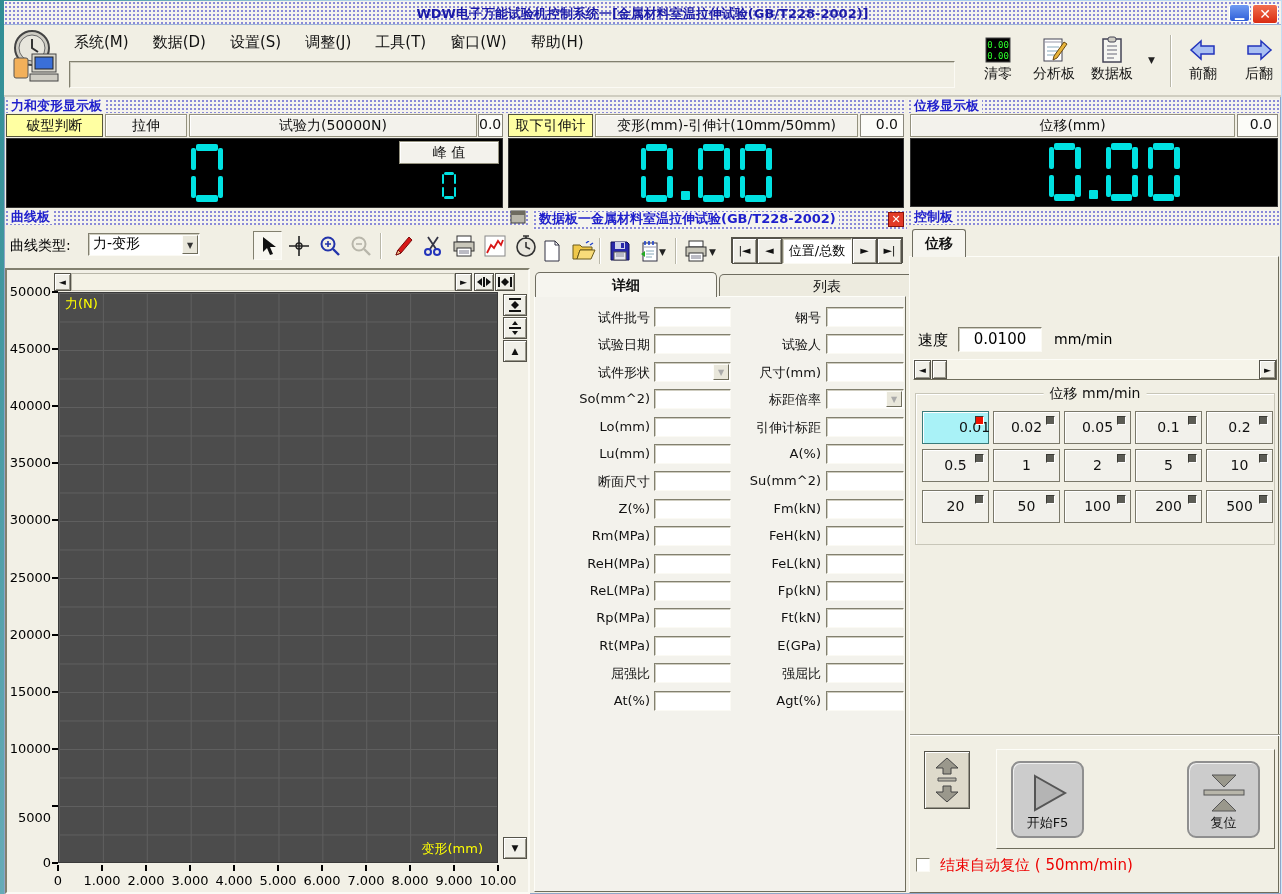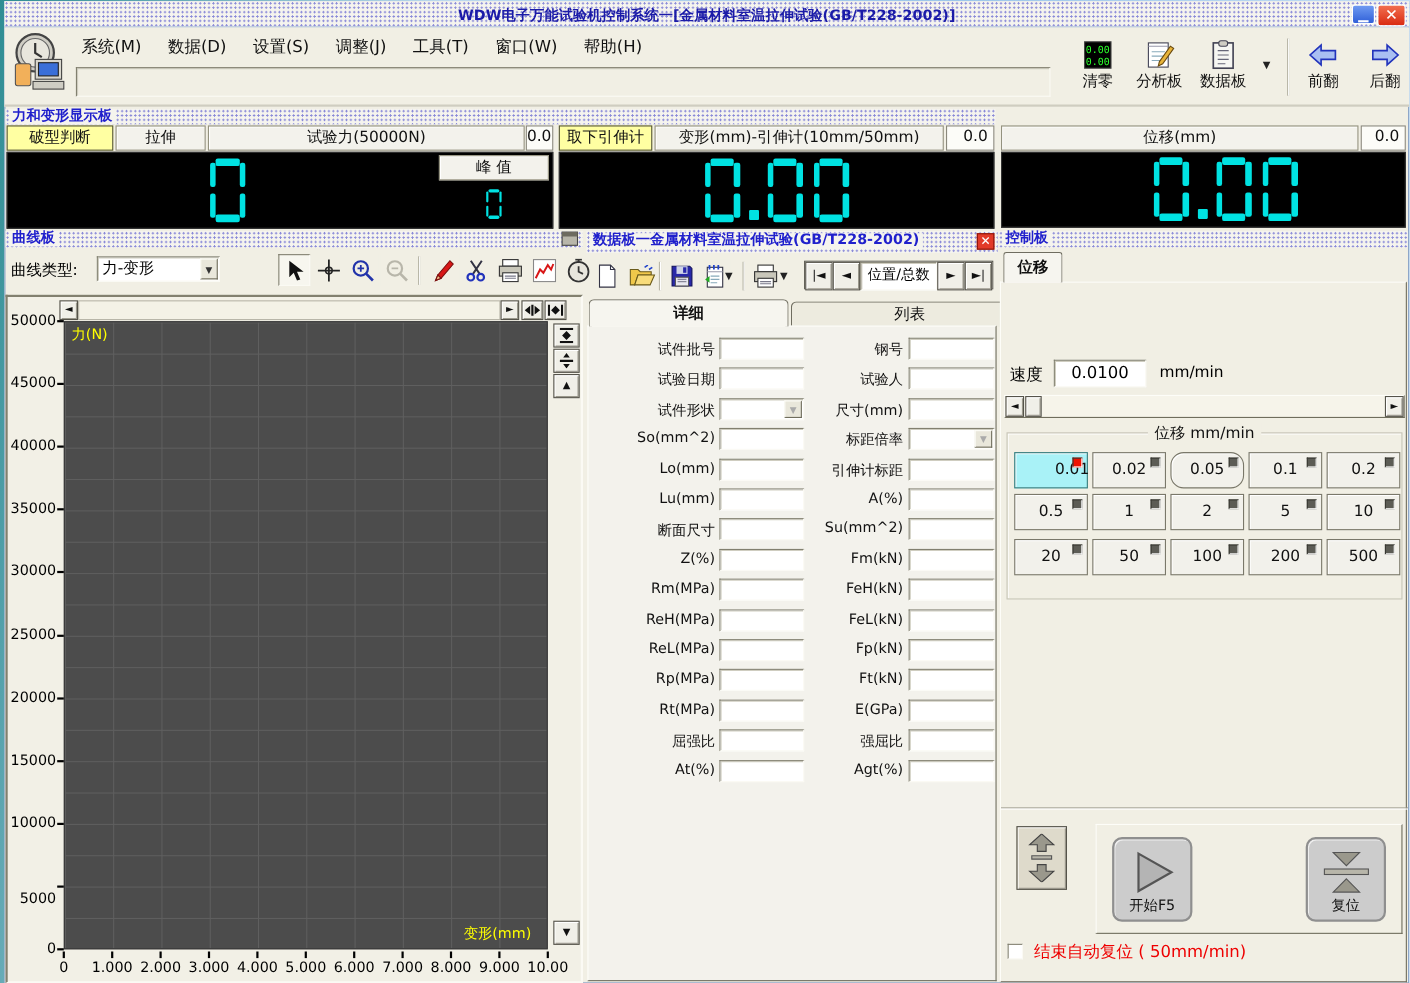--- a/index.html
+++ b/index.html
@@ -220,20 +220,23 @@
             <i class="seg-d"></i>
             <i class="seg-e"></i>
             <i class="seg-f"></i>
           </span>
         </div>
     </div>
   </div>
 </div>
 
 <div class="abs dpanel" style="left:908px;top:99px;width:372px;height:109px">
+  <div class="ptitle-row stipple">
+    <span class="ptitle">位移显示板</span>
+  </div>
   <div class="abs bar" style="left:2px;top:15px;width:325px;height:23px;line-height:21px">位移(mm)</div>
   <div class="abs valbox" style="left:329px;top:15px;width:41px;height:23px">0.0</div>
   <div class="abs black" style="left:2px;top:39px;width:368px;height:69px">
     <div class="abs seg-row" style="left:40px;right:0;top:4px;height:58px">
         <span class="sdg" style="width: 32px; height: 58px;">
           <i class="seg-a"></i>
           <i class="seg-b"></i>
           <i class="seg-c"></i>
           <i class="seg-d"></i>
           <i class="seg-e"></i>
@@ -570,21 +573,21 @@
     <div class="groupbox" id="speed-group" style="left:5px;top:136px;width:360px;height:152px">
       <span class="legend">位移 mm/min</span>
     <div class="spd-btn sel" style="left: 6px; top: 17px; padding-left: 36px;">
           <div class="spd-val">0.01</div>
           <div class="ind"></div>
         </div>
         <div class="spd-btn" style="left: 77px; top: 17px;">
           <div class="spd-val">0.02</div>
           <div class="ind"></div>
         </div>
-        <div class="spd-btn" style="left: 148px; top: 17px; border-radius: 12px;">
+        <div class="spd-btn" style="left: 148px; top: 17px;">
           <div class="spd-val">0.05</div>
           <div class="ind"></div>
         </div>
         <div class="spd-btn" style="left: 219px; top: 17px;">
           <div class="spd-val">0.1</div>
           <div class="ind"></div>
         </div>
         <div class="spd-btn" style="left: 290px; top: 17px;">
           <div class="spd-val">0.2</div>
           <div class="ind"></div>

